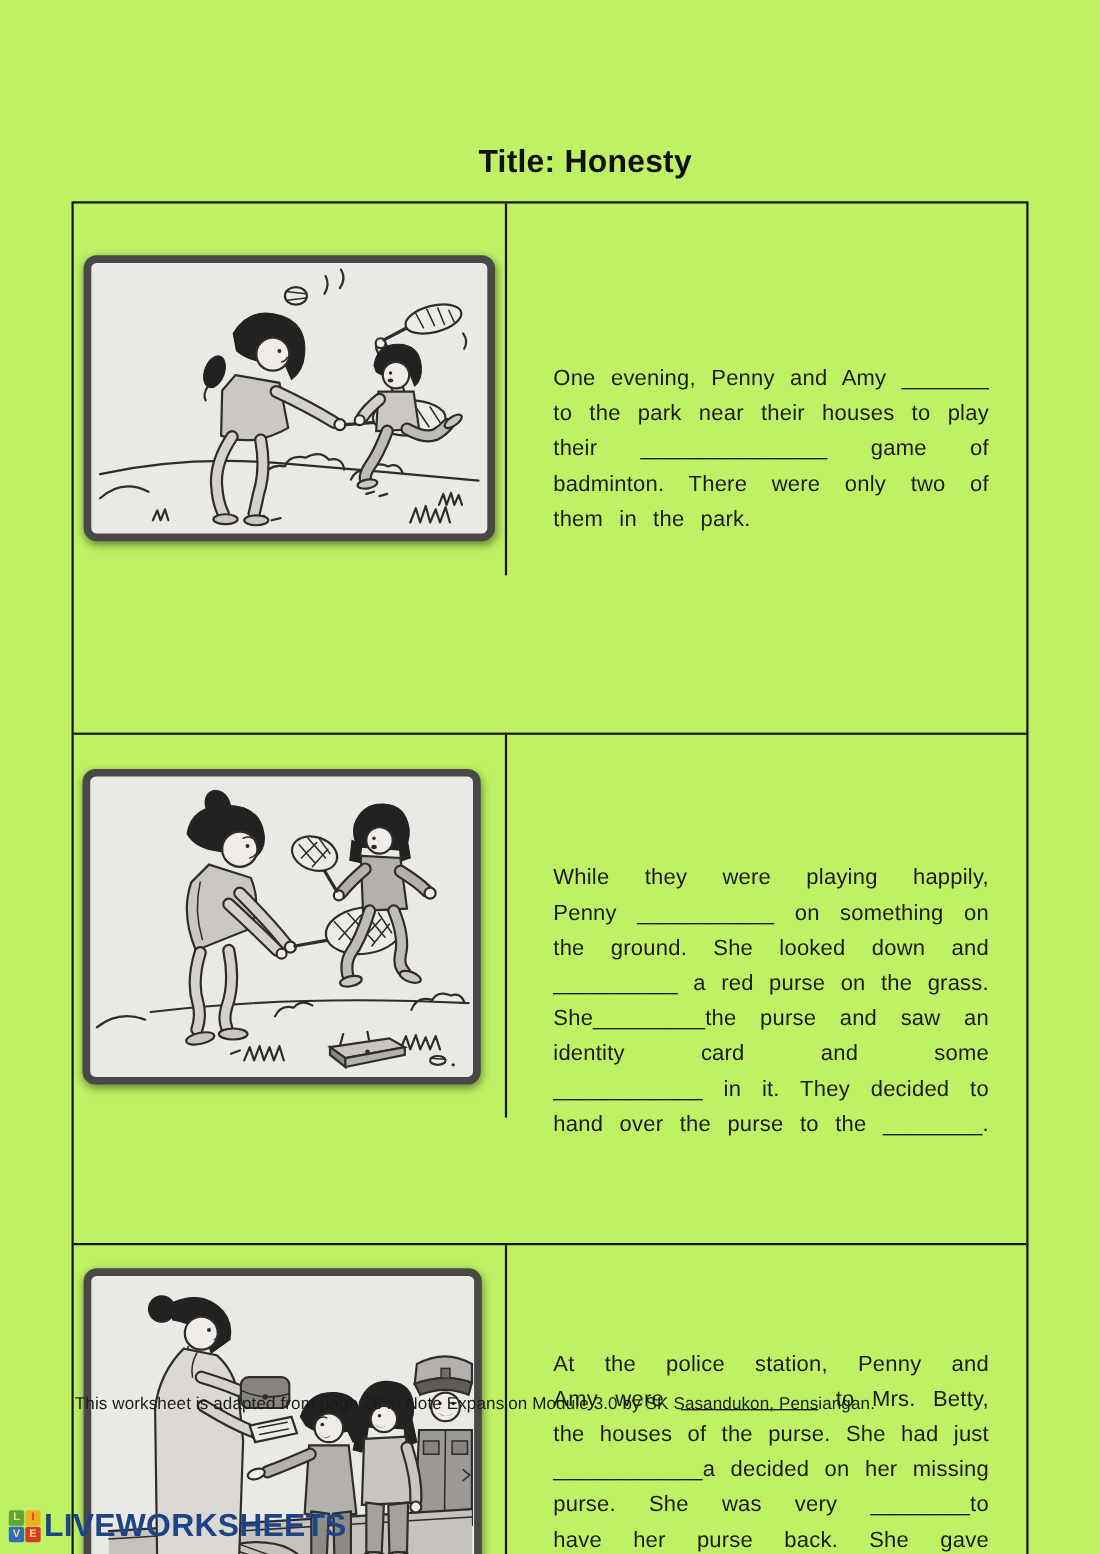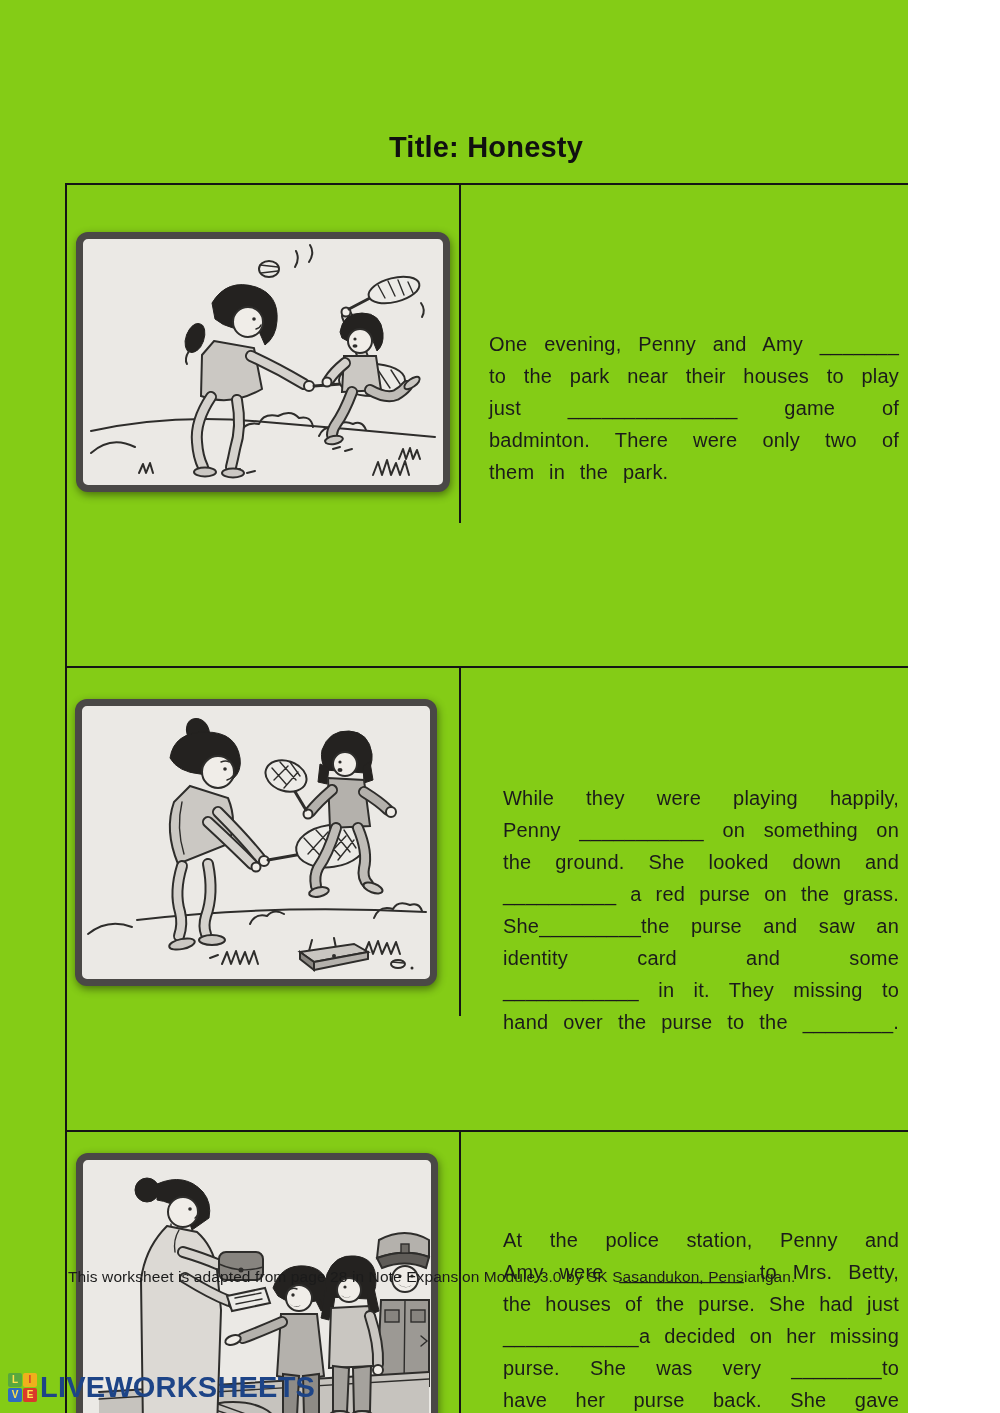--- a/index.html
+++ b/index.html
@@ -1,16 +1,16 @@
 <!DOCTYPE html>
 <html><head>
 <meta charset="utf-8">
 <style>
   html,body{margin:0;padding:0;background:#ffffff;}
-  .page{position:relative;width:908px;height:1413px;background:#84cc16;overflow:hidden;
+  .page{position:relative;width:1000px;height:1413px;background:#bef264;overflow:hidden;
         font-family:"Liberation Sans",sans-serif;color:#1b1b1b;}
 
   
   .page-title{margin:0;padding:131px 0 0 64px;text-align:center;
               font-size:29px;font-weight:bold;color:#101010;letter-spacing:0.2px;}
 
   
   .ws-table{position:absolute;left:65px;top:183px;width:866px;border:2px solid #151515;}
   .ws-row{display:grid;grid-template-columns:394px 1fr;border-bottom:2px solid #151515;}
   .ws-row:last-child{border-bottom:none;}
@@ -21,21 +21,21 @@
   
   .pic-frame{background:#ebe9e5;border:7px solid #4a4846;border-radius:12px;
              box-shadow:1px 3px 8px rgba(0,0,0,.45);overflow:hidden;}
   .pf1{width:360px;height:246px;margin:47px 0 0 9px;}
   .pf2{width:348px;height:273px;margin:31px 0 0 8px;}
   .pf3{width:348px;height:268px;margin:21px 0 0 9px;}
   .pic-frame svg{display:block;width:100%;height:100%;}
 
   
   .story{font-size:20px;line-height:32px;letter-spacing:0.2px;color:#1b1b1b;}
-  .t1{padding:143px 34px 0 28px;} .t2{padding:114px 34px 0 42px;} .t3{padding:92px 34px 0 42px;}
+  .t1{padding:143px 34px 0 42px;} .t2{padding:114px 34px 0 42px;} .t3{padding:92px 34px 0 42px;}
   .story-line{text-align:justify;text-align-last:justify;white-space:normal;}
   .story-line.sp{text-align:center;text-align-last:left;word-spacing:0.45em;}
 
   
   .footer-note{position:absolute;left:68px;top:1268px;font-size:15.5px;color:#1b1b1b;letter-spacing:0.1px;}
 
   
   .brand{position:absolute;left:8px;top:1371px;display:flex;align-items:center;gap:3px;}
   .tiles{display:grid;grid-template-columns:14px 14px;grid-template-rows:14px 14px;gap:1px;}
   .tile{display:flex;align-items:center;justify-content:center;border-radius:2px;
@@ -131,21 +131,21 @@
             <ellipse class="sk-clothA" cx="251" cy="201" rx="9" ry="4" transform="rotate(-10 251 201)"></ellipse>
             <path class="lO" d="M287 151 Q303 160 313 156 Q320 152 324 147"></path>
               <path class="lI lId" d="M287 151 Q303 160 313 156 Q320 152 324 147"></path>
             <ellipse class="sk-clothA" cx="329" cy="144" rx="9" ry="4" transform="rotate(-35 329 144)"></ellipse>
           </svg>
         </div>
       </div>
       <div class="cell r1 story t1">
         <div class="story-line">One evening, Penny and Amy _______</div>
         <div class="story-line">to the park near their houses to play</div>
-        <div class="story-line">just _______________ game of</div>
+        <div class="story-line">their _______________ game of</div>
         <div class="story-line">badminton. There were only two of</div>
         <div class="story-line sp">them in the park.</div>
       </div>
     </div>
 
     <div class="ws-row">
       <div class="cell cell-img r2">
         <div class="pic-frame pf2">
           <svg viewBox="0 0 348 273" role="img" aria-label="Penny bending down with her racket looking at a purse on the grass while Amy runs over">
             <path class="sk-line" d="M55 214 Q190 198 344 206"></path>
@@ -212,21 +212,21 @@
           </svg>
         </div>
       </div>
       <div class="cell r2 story t2">
         <div class="story-line">While they were playing happily,</div>
         <div class="story-line">Penny ___________ on something on</div>
         <div class="story-line">the ground. She looked down and</div>
         <div class="story-line">__________ a red purse on the grass.</div>
         <div class="story-line">She_________the purse and saw an</div>
         <div class="story-line">identity card and some</div>
-        <div class="story-line">____________ in it. They missing to</div>
+        <div class="story-line">____________ in it. They decided to</div>
         <div class="story-line">hand over the purse to the ________.</div>
       </div>
     </div>
 
     <div class="ws-row">
       <div class="cell cell-img r3">
         <div class="pic-frame pf3">
           <svg viewBox="0 0 348 268" role="img" aria-label="At the police station Mrs. Betty hands money to Penny and Amy beside a police officer at the counter">
 
             <path class="sk-clothB" d="M296 80 Q322 66 346 80 L346 97 Q322 88 294 98 Z"></path>

